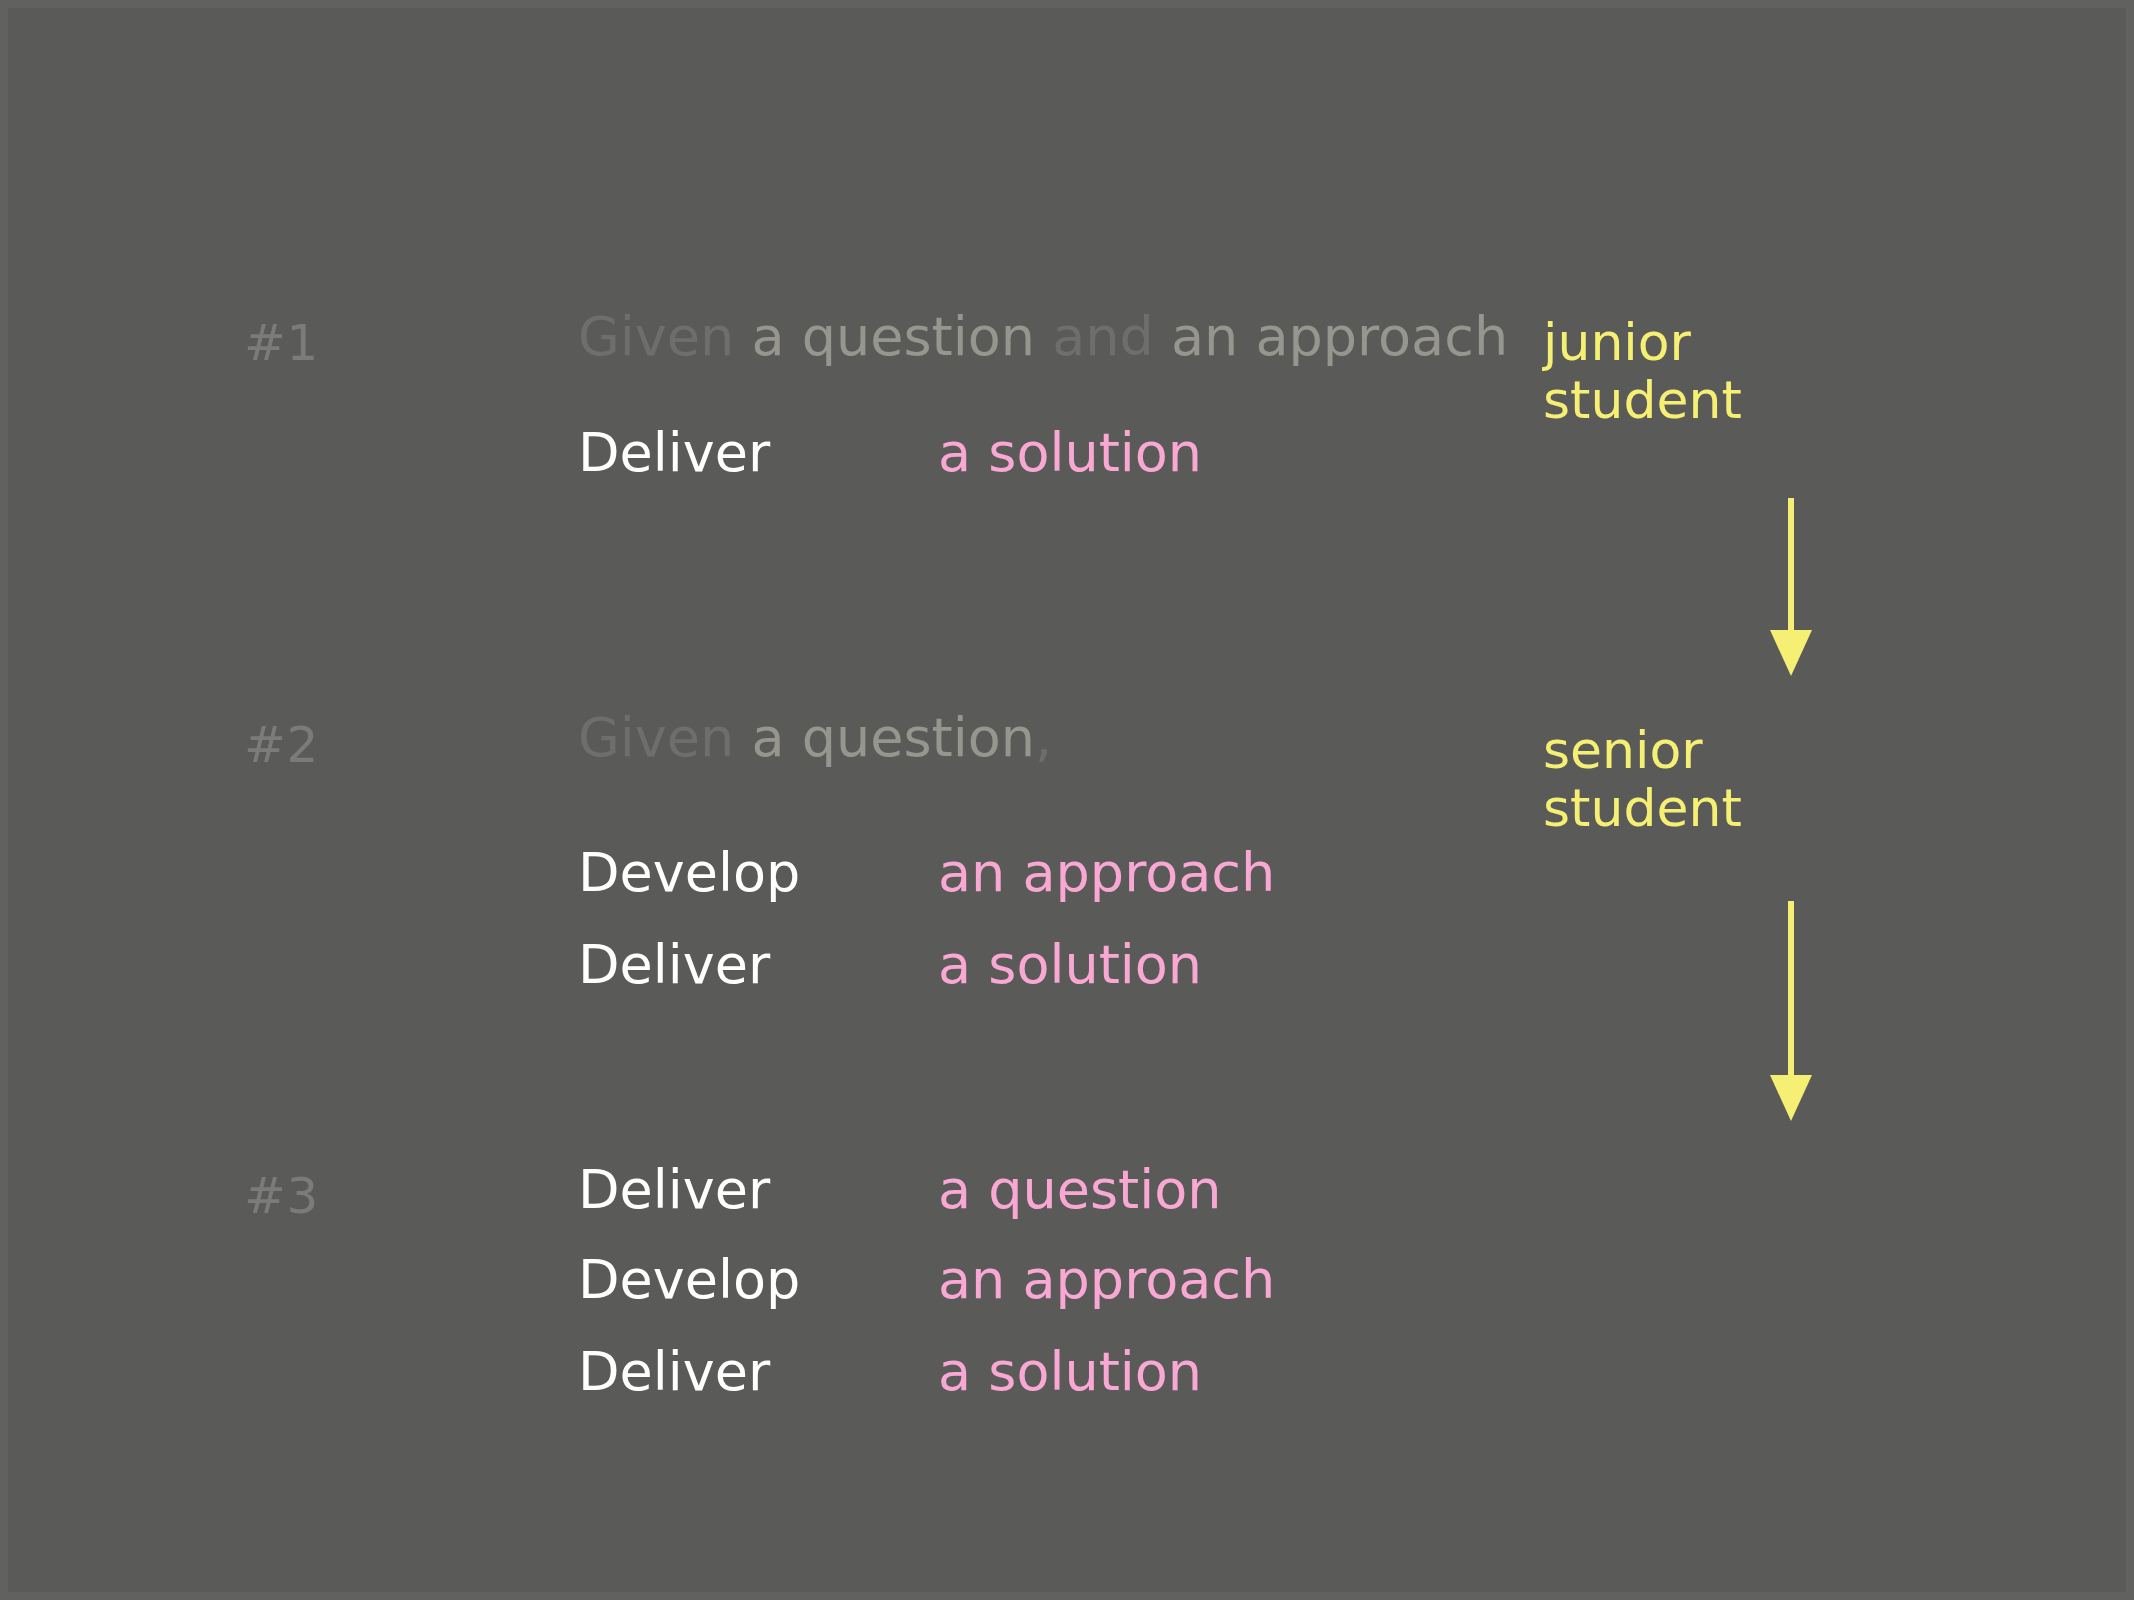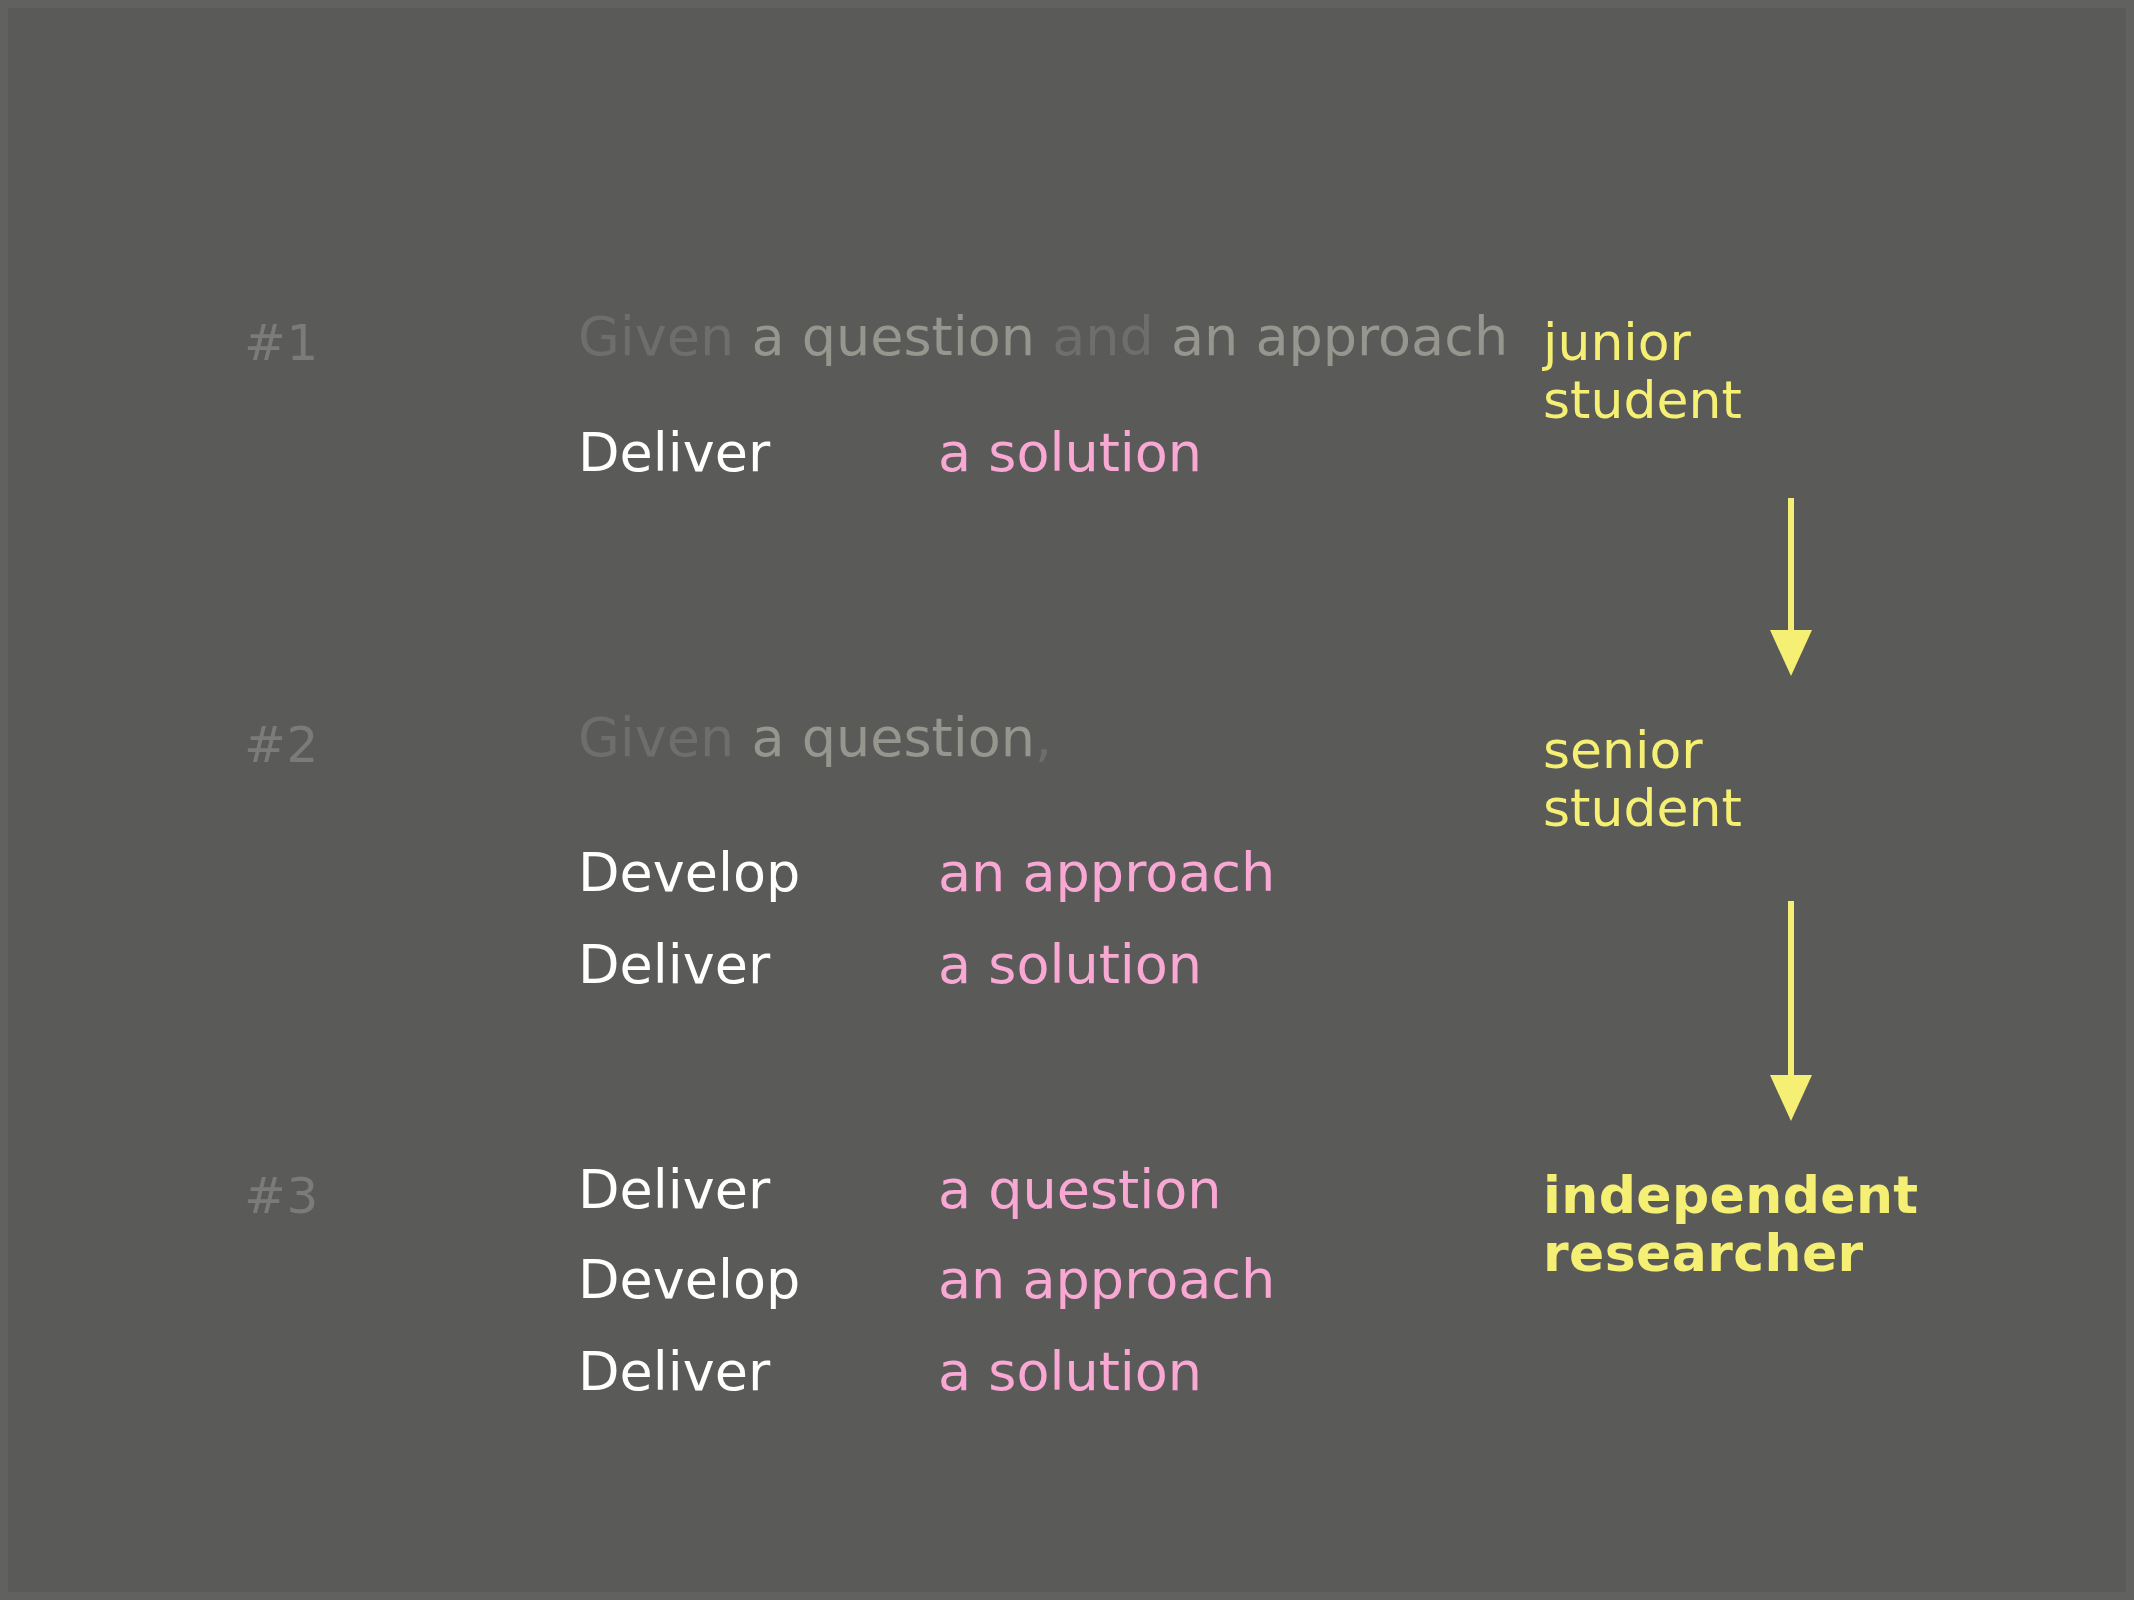--- a/index.html
+++ b/index.html
@@ -167,16 +167,14 @@
   </div>
 
   <div class="role" style="top:713px;">senior
 student</div>
 
   <div class="arrow" style="top:893px; height:222px;">
     <div class="shaft" style="height:176px;"></div>
     <div class="head" style="top:174px;"></div>
   </div>
 
-  <div class="role bold" style="top:1158px;">independent
-researcher</div>
 
 </div>
 
 </body></html>

